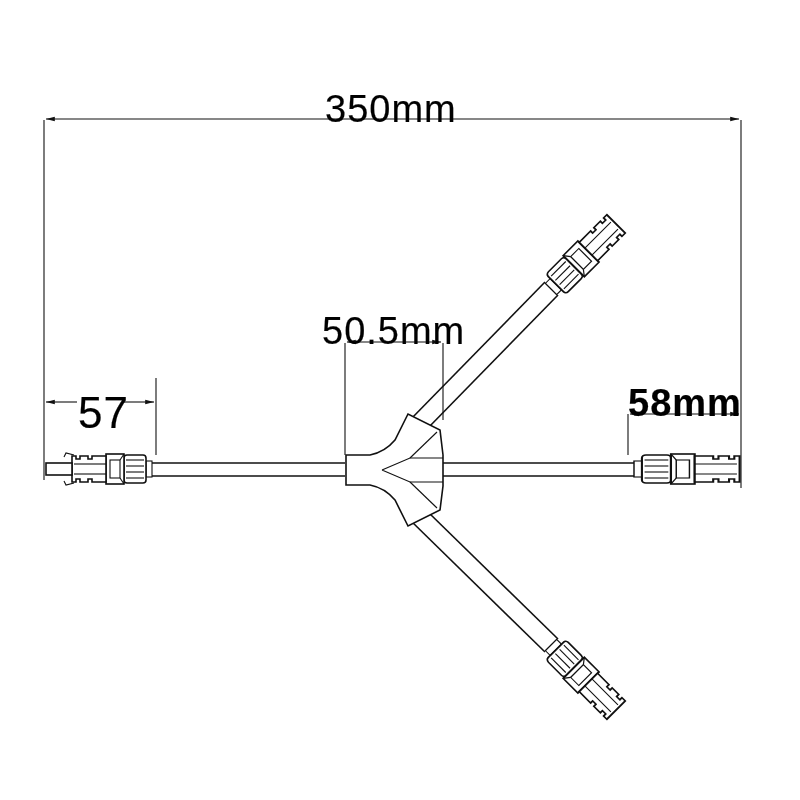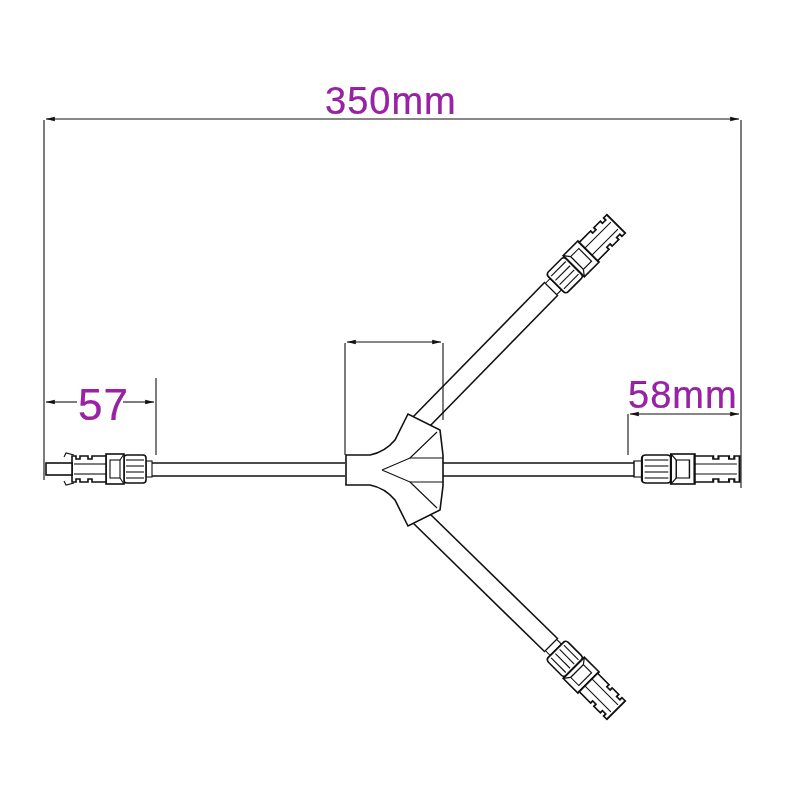--- a/index.html
+++ b/index.html
@@ -2,25 +2,26 @@
 <html><head>
 <meta charset="utf-8">
 <style>
   html, body { margin: 0; padding: 0; background: #ffffff; }
   body { width: 800px; height: 800px; overflow: hidden; }
   #canvas { position: absolute; left: 0; top: 0; width: 800px; height: 800px; }
   .dimtext {
     position: absolute;
     font-family: "Liberation Sans", sans-serif;
     font-weight: 100;
-    color: #a21caf;
+    color: #000000;
     letter-spacing: 1px;
     -webkit-text-stroke: 0.2px #222;
     white-space: nowrap;
     line-height: 1;
+    margin-top: 8px;
   }
   .stroke { stroke: #111; stroke-width: 1.6; fill: none; }
   .thin { stroke: #111; stroke-width: 1.1; fill: none; }
   .fillw { fill: #fff; }
 </style>
 </head>
 <body>
 
 <div id="canvas">
 <svg width="800" height="800" viewBox="0 0 800 800" xmlns="http://www.w3.org/2000/svg">
@@ -113,15 +114,16 @@
   <g transform="translate(551,289) rotate(-45) scale(1.15,1)">
     <use href="#conn"></use>
   </g>
 
   <g transform="translate(551,645) rotate(45) scale(1.15,1)">
     <use href="#conn"></use>
   </g>
 </svg>
 
 <div class="dimtext" style="left:325px; top:82px; font-size:38px;">350mm</div>
+<div class="dimtext" style="left:322px; top:304px; font-size:38px;">50.5mm</div>
 <div class="dimtext" style="left:78px; top:383px; font-size:44px;">57</div>
-<div class="dimtext" style="left:628px; top:376px; font-size:38px;">58mm</div>
+<div class="dimtext" style="left:628px; top:376px; font-size:38px;font-weight:bold;">58mm</div>
 </div>
 
 </body></html>

